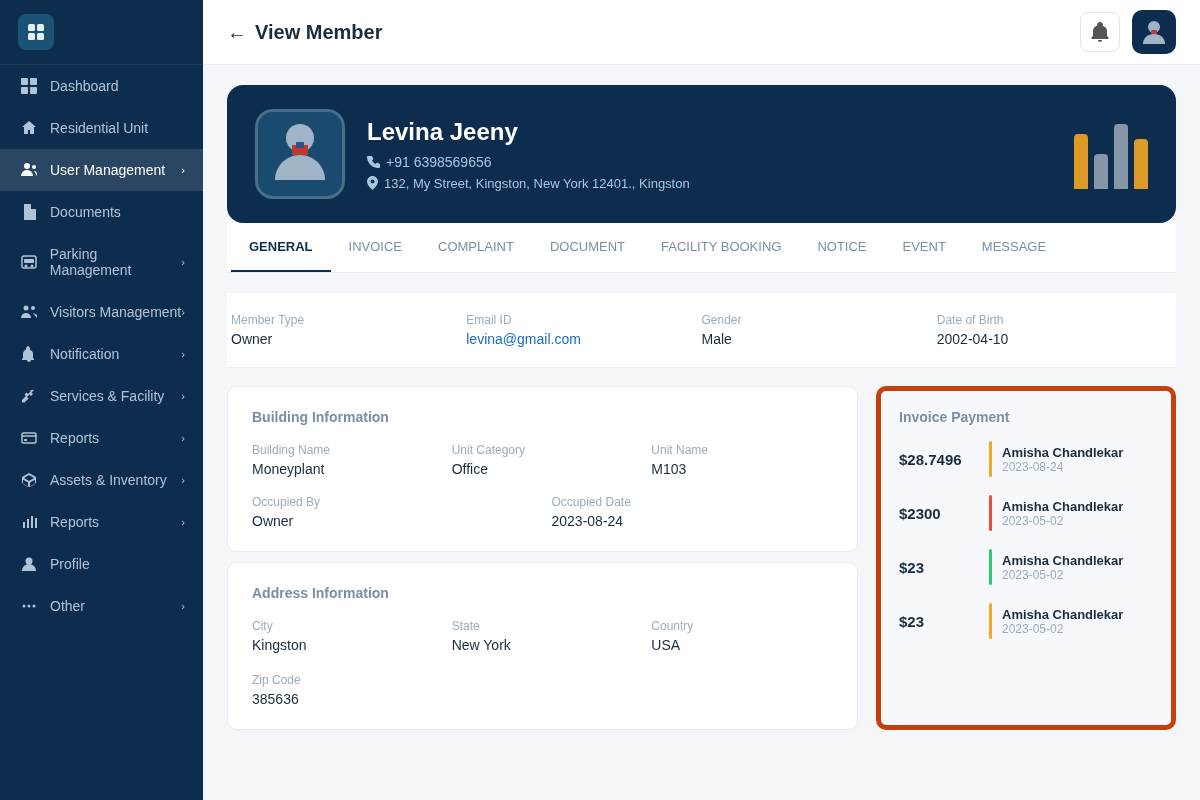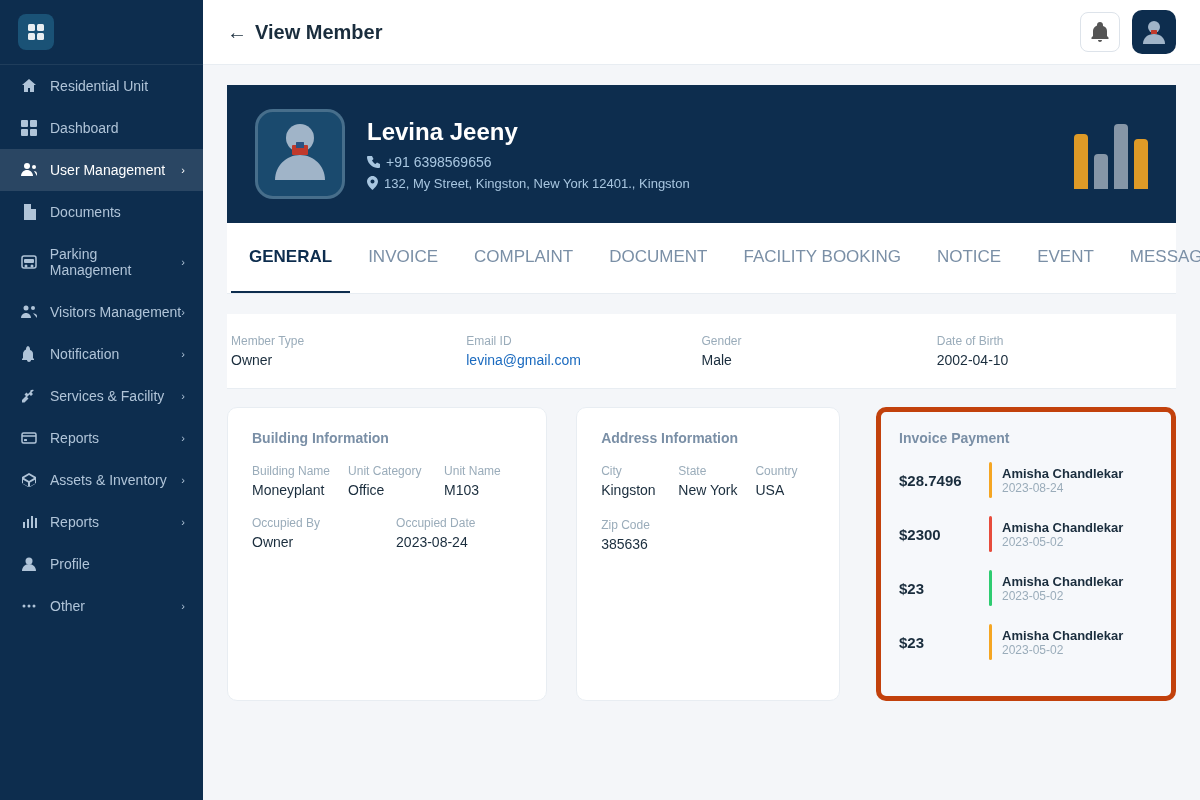--- a/index.html
+++ b/index.html
@@ -87,21 +87,21 @@
     
     #content {
       flex: 1;
       overflow-y: auto;
       padding: 20px 24px;
     }
 
     
     .profile-banner {
       background: #0d2d4e;
-      border-radius: 0;
+      border-radius: 16px;
       padding: 24px 28px;
       display: flex;
       align-items: center;
       margin-bottom: 0;
       position: relative;
       overflow: hidden;
     }
     .profile-avatar-wrap {
       width: 90px; height: 90px;
       background: #1a4a6e;
@@ -126,33 +126,33 @@
 
     
     .tabs-row {
       background: #fff;
       border-bottom: 1px solid #e8edf2;
       display: flex;
       padding: 0 4px;
       margin-bottom: 20px;
     }
     .tab {
-      padding: 24px 18px;
-      font-size: 17px;
+      padding: 16px 18px;
+      font-size: 13px;
       font-weight: 500;
       color: #7a8fa6;
       cursor: pointer;
       border-bottom: 2px solid transparent;
       white-space: nowrap;
     }
     .tab.active { color: #0d2d4e; border-bottom: 2px solid #0d2d4e; font-weight: 600; }
 
     
     .two-col { display: flex; gap: 18px; }
-    .main-col { flex: 1; display: flex; flex-direction: row; gap: 29px; }
+    .main-col { flex: 1; display: flex; flex-direction: column; gap: 10px; }
     .side-col { width: 300px; flex-shrink: 0; }
 
     .card {
       background: #fff;
       border-radius: 10px;
       border: 1px solid #e8edf2;
       padding: 22px 24px;
     }
     .card-title {
       font-size: 14px;
@@ -208,36 +208,36 @@
         <rect x="11" y="2" width="7" height="7" rx="1.5" fill="#fff" opacity="0.9"></rect>
         <rect x="2" y="11" width="7" height="7" rx="1.5" fill="#fff" opacity="0.9"></rect>
         <rect x="11" y="11" width="7" height="7" rx="1.5" fill="#fff" opacity="0.9"></rect>
       </svg>
     </div>
   </div>
 
   <div class="sidebar-item">
     <span class="icon">
       <svg width="16" height="16" viewBox="0 0 16 16" fill="currentColor">
-          <path d="M8 1L1 7h2v7h4v-4h2v4h4V7h2L8 1z"></path>
-        </svg>
-    </span>
-    <span>Residential Unit</span>
-  </div>
-
-  <div class="sidebar-item">
-    <span class="icon">
-      <svg width="16" height="16" viewBox="0 0 16 16" fill="currentColor">
           <rect x="0" y="0" width="7" height="7" rx="1"></rect>
           <rect x="9" y="0" width="7" height="7" rx="1"></rect>
           <rect x="0" y="9" width="7" height="7" rx="1"></rect>
           <rect x="9" y="9" width="7" height="7" rx="1"></rect>
         </svg>
     </span>
     <span>Dashboard</span>
+  </div>
+
+  <div class="sidebar-item">
+    <span class="icon">
+      <svg width="16" height="16" viewBox="0 0 16 16" fill="currentColor">
+          <path d="M8 1L1 7h2v7h4v-4h2v4h4V7h2L8 1z"></path>
+        </svg>
+    </span>
+    <span>Residential Unit</span>
   </div>
 
   <div class="sidebar-item active">
     <span class="icon">
       <svg width="16" height="16" viewBox="0 0 16 16" fill="currentColor">
           <circle cx="6" cy="4" r="3"></circle>
           <path d="M0 14c0-3.3 2.7-6 6-6s6 2.7 6 6"></path>
           <circle cx="13" cy="5" r="2"></circle>
           <path d="M13 9c1.7 0 3 1.3 3 3v2"></path>
         </svg>

